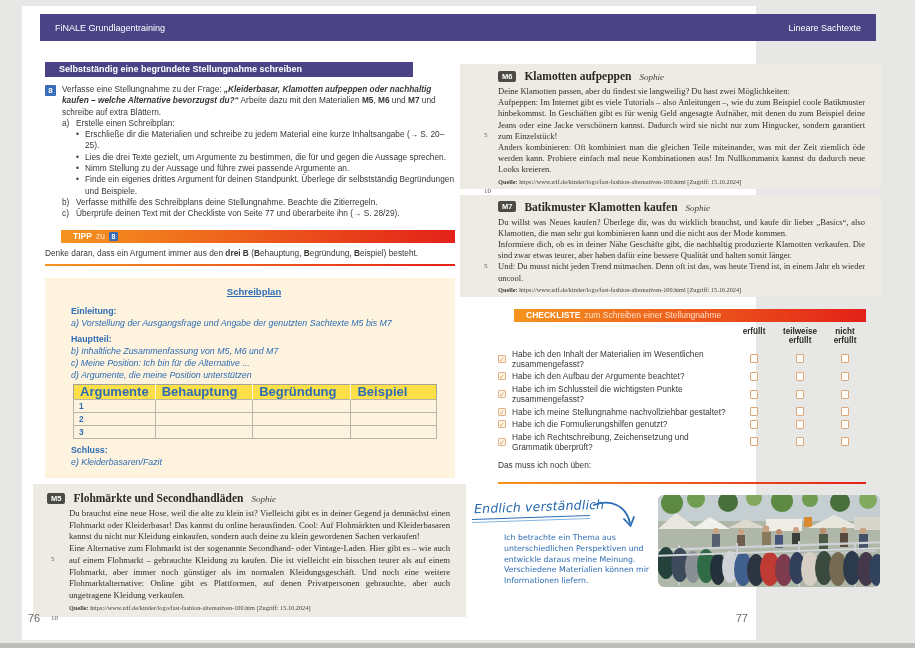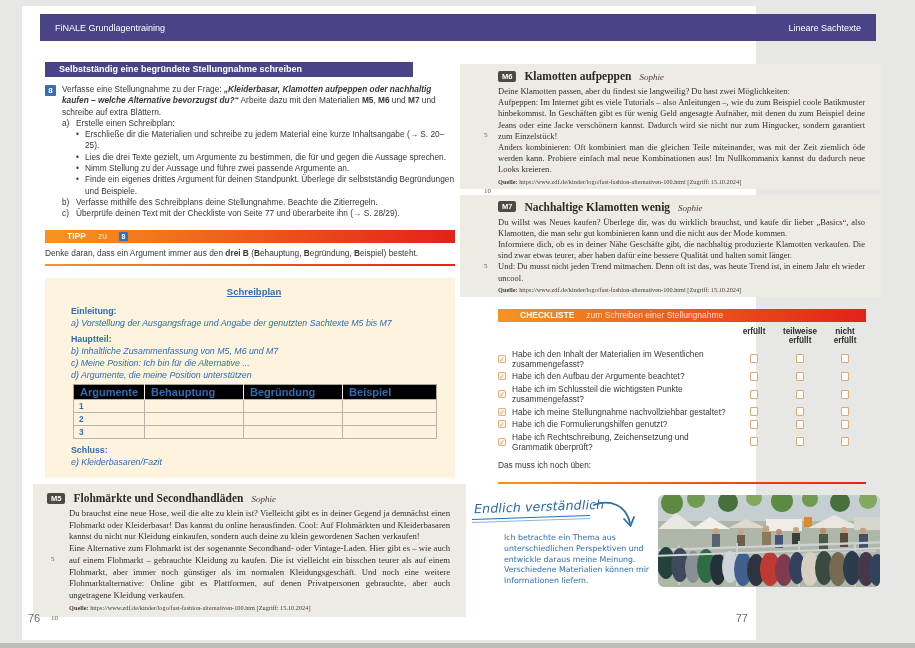--- a/index.html
+++ b/index.html
@@ -23,35 +23,35 @@
   .abc-row{display:flex;}
   .abc-label{flex:0 0 14px;}
   .bullet-list{padding-left:14px;}
   .bullet-row{display:flex;}
   .bullet-glyph{flex:0 0 9px;}
   .rb{font-weight:bold;}
   .ri{font-style:italic;}
 
   .tipp-box{margin-top:10px;width:410px;}
   .grad-bar{height:13px;background:linear-gradient(90deg,#f6941e,#e32119);color:#fff;font-size:8.5px;
-    display:flex;align-items:center;padding-left:22px;gap:12px;}
+    display:flex;align-items:center;padding-left:12px;gap:4px;margin-left:16px;}
   .grad-bar .bar-label{font-weight:bold;}
   .grad-bar .bar-sub{color:#ffe0c8;}
   .mini-badge{width:9px;height:9px;background:#3a6db8;color:#fff;font-weight:bold;font-size:7px;
     text-align:center;line-height:9px;border-radius:1px;}
   .tipp-body{padding:5px 0 6px 0;font-size:8.3px;color:#3a3733;}
   .grad-line{height:2.5px;background:linear-gradient(90deg,#f6941e,#e32119);}
 
   .schreibplan{margin-top:12px;width:410px;background:#fdf3de;color:#2e6db6;padding:8px 18px 10px 26px;
     font-size:8.8px;line-height:12px;}
   .sp-title{text-align:center;font-weight:bold;text-decoration:underline;font-size:9.5px;margin-bottom:7px;}
   .sp-label{font-weight:bold;margin-top:4px;}
   .sp-item{font-style:italic;}
   .sp-table{border-collapse:collapse;width:364px;margin:3px 0 5px 2px;border:1px solid #a5a398;}
-  .sp-table th{background:#000000;color:#2e6db6;font-size:11px;text-align:left;font-weight:bold;
+  .sp-table th{background:#fde047;color:#2e6db6;font-size:13px;text-align:left;font-weight:bold;
     padding:1px 6px;border-left:1.5px solid #fdf3de;}
   .sp-table th:first-child{border-left:none;}
   .sp-table td{border:1px solid #b7b5a9;height:11px;font-size:8.3px;font-weight:bold;padding:0 5px;}
 
   .m-box{background:#eeebe4;color:#34302a;font-family:"Liberation Serif",serif;}
   .m-box-left{margin-left:-12px;margin-top:6px;width:433px;padding:8px 16px 6px 14px;}
   .m-head{display:flex;align-items:baseline;gap:8px;margin-bottom:4px;}
   .m-badge{background:#4b4a45;color:#fff;font-family:"Liberation Sans",sans-serif;font-weight:bold;
     font-size:7.5px;padding:1px 4px;border-radius:2px;align-self:center;}
   .m-title{font-weight:bold;font-size:11.5px;color:#2c2924;}
@@ -246,21 +246,21 @@
         </div>
         <div class="quelle">
           <span class="q-label">Quelle:</span>
           <span>https://www.zdf.de/kinder/logo/fast-fashion-alternativen-100.html [Zugriff: 15.10.2024]</span>
         </div>
       </div>
 
       <div class="m-box m-box-right" style="margin-top:6px">
         <div class="m-head">
           <span class="m-badge">M7</span>
-          <span class="m-title">Nachhaltige Klamotten wenig</span>
+          <span class="m-title">Batikmuster Klamotten kaufen</span>
           <span class="m-author">Sophie</span>
         </div>
         <div class="m-textwrap">
           <span class="lnum" style="top:45px">5</span>
           <p>Du willst was Neues kaufen? Überlege dir, was du wirklich brauchst, und kaufe dir lieber „Basics“, also Klamotten, die man sehr gut kombinieren kann und die nicht aus der Mode kommen.</p>
           <p>Informiere dich, ob es in deiner Nähe Geschäfte gibt, die nachhaltig produzierte Klamotten verkaufen. Die sind zwar etwas teurer, aber haben dafür eine bessere Qualität und halten somit länger.</p>
           <p>Und: Du musst nicht jeden Trend mitmachen. Denn oft ist das, was heute Trend ist, in einem Jahr eh wieder uncool.</p>
         </div>
         <div class="quelle">
           <span class="q-label">Quelle:</span>

